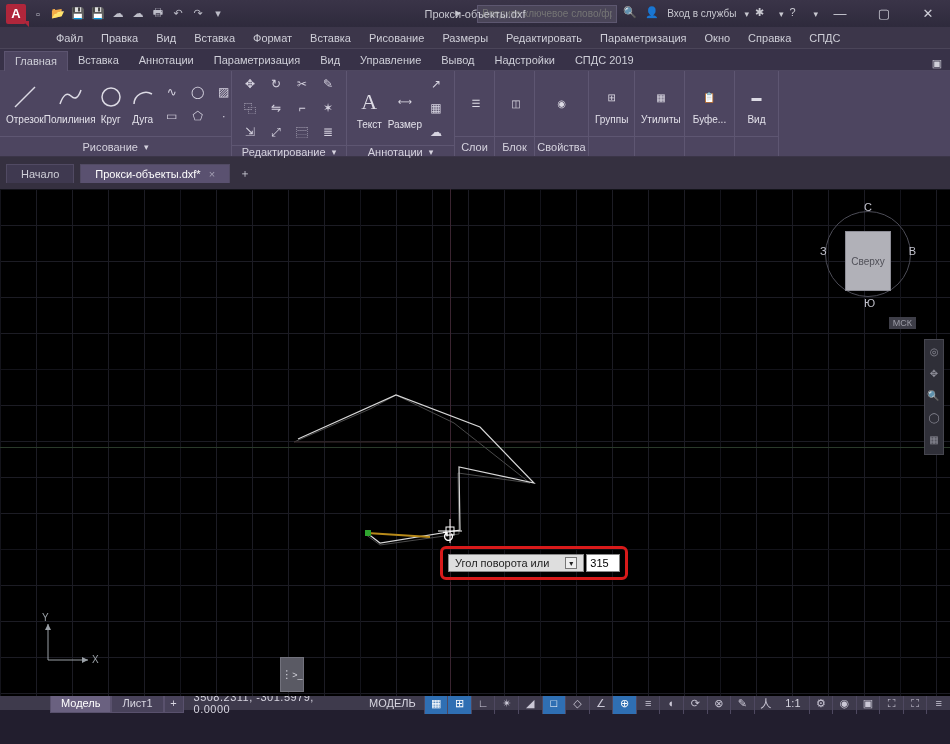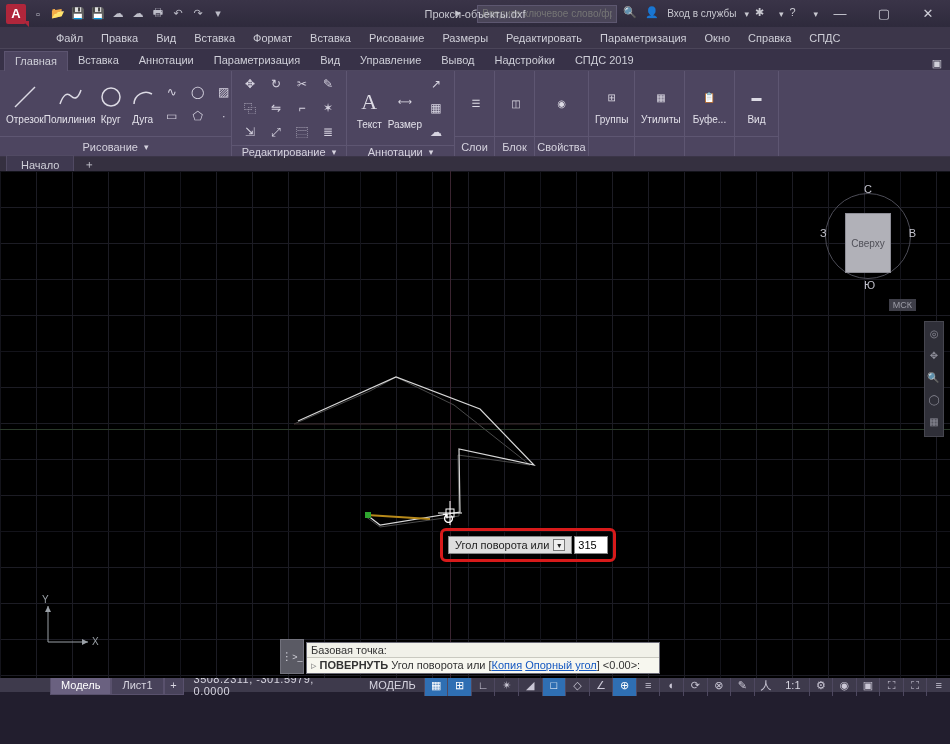--- a/index.html
+++ b/index.html
@@ -22,21 +22,21 @@
 .ribbon-tabs .rspace{flex:1}
 .ribbon-tabs .collapse-btn{width:18px;color:#cfcfd8;cursor:pointer;text-align:center;}
 .ribbon-body { height:86px; background:#4d4560; display:flex; border-bottom:1px solid #3b3548; }
 .panel { display:flex; flex-direction:column; border-right:1px solid #5e5672; }
 .panel .tools { flex:1; display:flex; align-items:center; padding:2px 6px; gap:2px;}
 .panel .title { height:20px; font-size:11px; color:#d5d2de; display:flex; align-items:center; justify-content:center; border-top:1px solid #5e5672; padding:0 8px; gap:4px;}
 .bigbtn { width:48px; display:flex; flex-direction:column; align-items:center; justify-content:center; gap:2px; font-size:10px; color:#e3e1ea; cursor:pointer; padding:2px 0;}
 .bigbtn .ico { width:30px; height:30px; display:flex; align-items:center; justify-content:center; color:#dcdae4;}
 .smallgrid { display:grid; grid-template-columns:repeat(3,24px); grid-auto-rows:22px; gap:2px;}
 .smallgrid .s, .mini { width:24px; height:22px; display:flex; align-items:center; justify-content:center; color:#d6d3e0; cursor:pointer; font-size:12px;}
-.filetabs { height:14px; background:#353040; display:flex; align-items:center; padding:0 6px; gap:6px; font-size:11px;}
+.filetabs { height:32px; background:#353040; display:flex; align-items:center; padding:0 6px; gap:6px; font-size:11px;}
 .filetabs .ft { padding:3px 14px; background:#3f3950; color:#cfcfd8; border:1px solid #514a63; border-bottom:none; cursor:pointer; position:relative;}
 .filetabs .ft.active{ background:#5a5170; color:#fff;}
 .filetabs .ft .x{margin-left:8px;color:#a39fb3;}
 .filetabs .plus{width:18px;height:18px;color:#cfcfd8;display:flex;align-items:center;justify-content:center;cursor:pointer;}
 .canvas-wrap { position:relative; height:507px; background:#000; overflow:hidden;}
 .grid-bg { position:absolute; inset:0; background-image:
   linear-gradient(#13131a 1px, transparent 1px),
   linear-gradient(90deg,#13131a 1px, transparent 1px),
   linear-gradient(#1c1c24 1px, transparent 1px),
   linear-gradient(90deg,#1c1c24 1px, transparent 1px);
@@ -47,21 +47,21 @@
 .ucs { position:absolute; left:40px; bottom:26px; color:#9aa0a6; font-size:10px;}
 .viewcube{ position:absolute; right:34px; top:12px; width:96px; height:110px; color:#c2c2cc; font-size:11px; text-align:center;}
 .viewcube .cube{ width:46px;height:60px;background:#b1b1b8;border:1px solid #8d8d96;position:absolute;left:25px;top:30px;display:flex;align-items:center;justify-content:center;color:#505058;font-size:10px;}
 .viewcube .ring{position:absolute;left:5px;top:10px;width:86px;height:86px;border:1px solid #4c4c56;border-radius:50%;}
 .viewcube .n{position:absolute;left:44px;top:0;} .viewcube .s{position:absolute;left:44px;top:96px;} .viewcube .w{position:absolute;left:0;top:44px;} .viewcube .e{position:absolute;right:0;top:44px;}
 .mck{position:absolute;right:34px;top:128px;font-size:9px;color:#9c9ca6;background:#3e3e48;padding:1px 4px;}
 .navbar-right{position:absolute;right:6px;top:150px;width:20px;background:#2f2f38;border:1px solid #46464f;display:flex;flex-direction:column;align-items:center;gap:8px;padding:6px 0;}
 .navbar-right div{width:14px;height:14px;color:#8f8f9a;font-size:10px;text-align:center;}
 svg.drawing{position:absolute;left:0;top:0;width:100%;height:100%;pointer-events:none;}
 .dyn-input{position:absolute;left:440px;top:357px;display:flex;border:3px solid #d81a1a;border-radius:6px;padding:5px;background:rgba(0,0,0,.25);box-shadow:0 0 0 2px rgba(0,0,0,.4);}
-.dyn-input .lbl{background:#dedede;color:#222;font-size:11px;padding:2px 6px;border:1px solid #888;display:flex;align-items:center;gap:4px;white-space:nowrap;}
+.dyn-input .lbl{background:#dedede;color:#222;font-size:11px;padding:2px 6px;border:1px solid #888;display:flex;align-items:center;gap:16px;white-space:nowrap;}
 .dyn-input .dd{width:12px;height:12px;border:1px solid #777;font-size:8px;display:flex;align-items:center;justify-content:center;background:#eee;}
 .dyn-input input{width:34px;font-size:11px;padding:1px 3px;border:1px solid #888;margin-left:2px;background:#fff;color:#000;}
 .rotate-cursor{position:absolute;left:442px;top:339px;color:#fff;font-size:15px;}
 .cmdline-wrap{position:absolute;left:306px;bottom:4px;width:354px;background:#f1f1e9;border:1px solid #6c6c78;font-family:Consolas,monospace;font-size:11px;color:#333;}
 .cmdline-wrap .hist{padding:1px 4px;background:#f1f1e9;}
 .cmdline-wrap .cur{padding:1px 4px;background:#f7f7ef;border-top:1px solid #c9c9c0;}
 .cmdline-wrap .cur .kw{color:#1558c0;text-decoration:underline;cursor:pointer;}
 .cmdline-wrap .cur .cmd{font-weight:bold}
 .cmd-handle{position:absolute;left:280px;bottom:4px;width:24px;height:35px;background:#5a5a64;border:1px solid #72727d;display:flex;align-items:center;justify-content:center;color:#d4d4dc;font-size:11px;cursor:grab;}
 .status{height:14px;background:#3e3a4c;display:flex;align-items:center;font-size:11px;color:#d7d5e0;}
@@ -307,20 +307,21 @@
           <div class="ico">▬</div>
           <span>Вид</span>
         </div>
       </div>
     <div class="title" style="height:20px"></div>
   </div>
 </div>
 
 <div class="filetabs">
   <div class="ft"><span>Начало</span></div>
+  <div class="ft active"><span>Прокси-объекты.dxf*</span><span class="x">×</span></div>
   <div class="plus">＋</div>
 </div>
 
 <div class="canvas-wrap">
   <div class="grid-bg"></div>
   <div class="crosshair-v"></div>
   <div class="crosshair-h"></div>
   <svg class="drawing">
 
     <polyline points="294,253 370,220 396,206 454,234 530,294 458,284 459,345 380,356 365,345" fill="none" stroke="#4a4a4a" stroke-width="1"></polyline>
@@ -368,26 +369,20 @@
 
   <div class="navbar-right">
     <div>◎</div>
     <div>✥</div>
     <div>🔍</div>
     <div>◯</div>
     <div>▦</div>
   </div>
 
   <div class="cmd-handle">⋮<span style="font-size:9px">&gt;_</span></div>
-  <div class="cmdline-wrap">
-    <div class="hist">Базовая точка:</div>
-    <div class="cur">
-      <span style="color:#888">▹ </span><span class="cmd">ПОВЕРНУТЬ</span><span> Угол поворота или [</span><span class="kw">Копия</span><span> </span><span class="kw">Опорный угол</span><span>] &lt;0.00&gt;:</span>
-    </div>
-  </div>
 </div>
 
 <div class="status">
   <div class="layouttabs">
     <div class="lt active">Модель</div>
     <div class="lt">Лист1</div>
     <div class="lt plus">+</div>
   </div>
   <div class="spacer"></div>
   <div class="coords">3508.2311, -301.5979, 0.0000</div>

